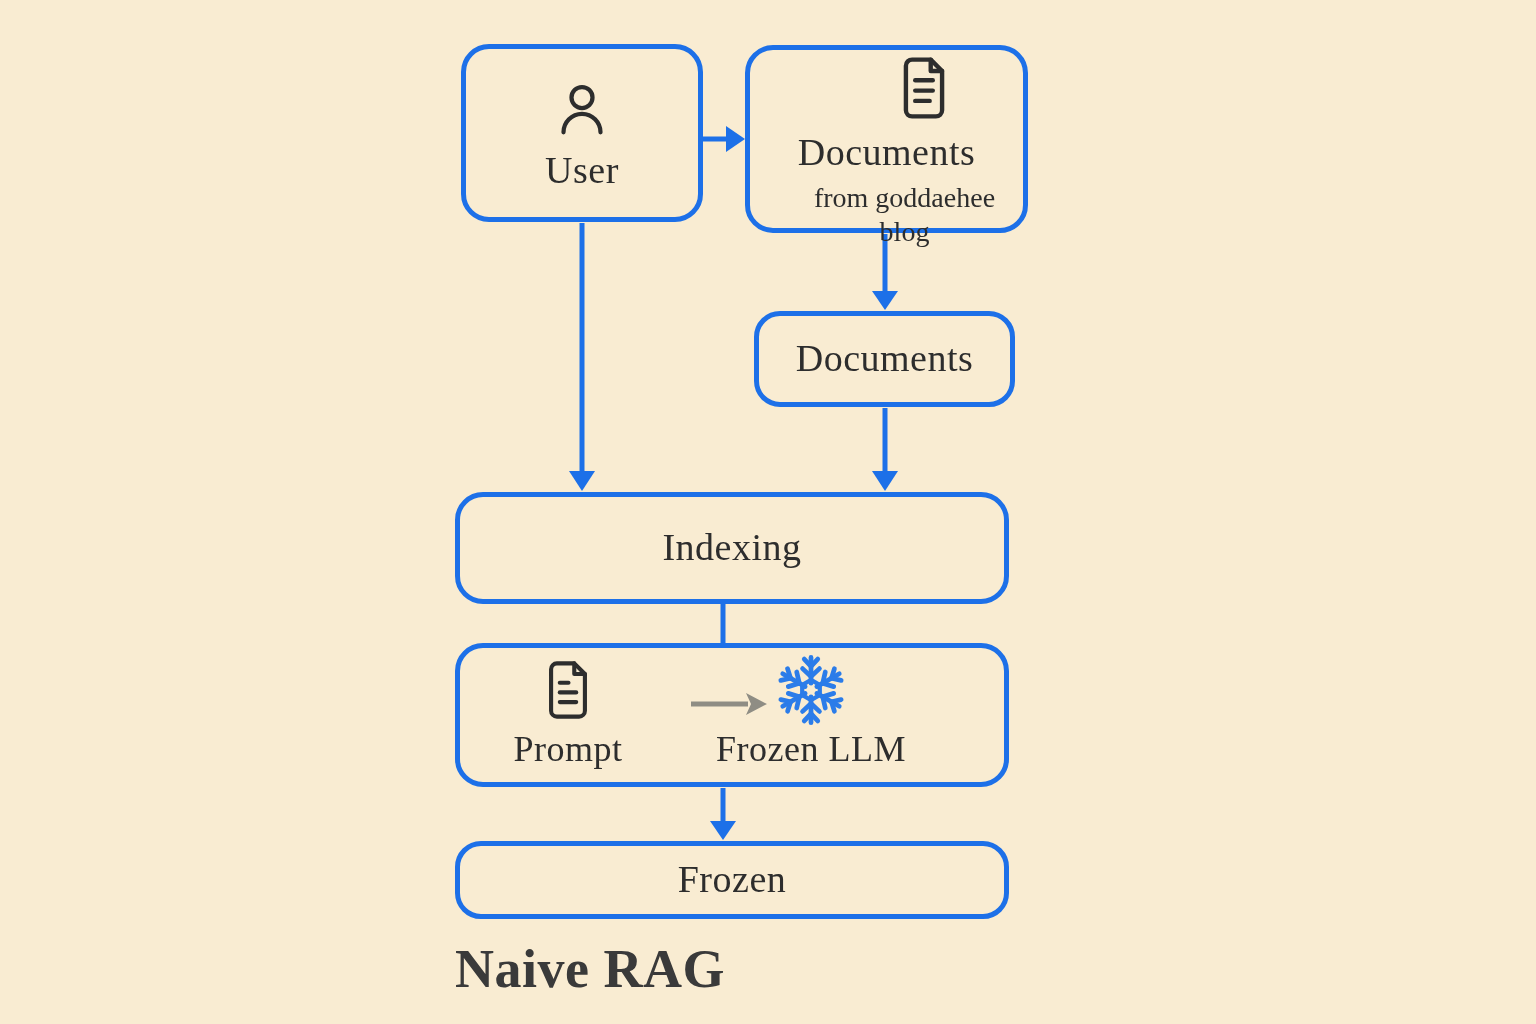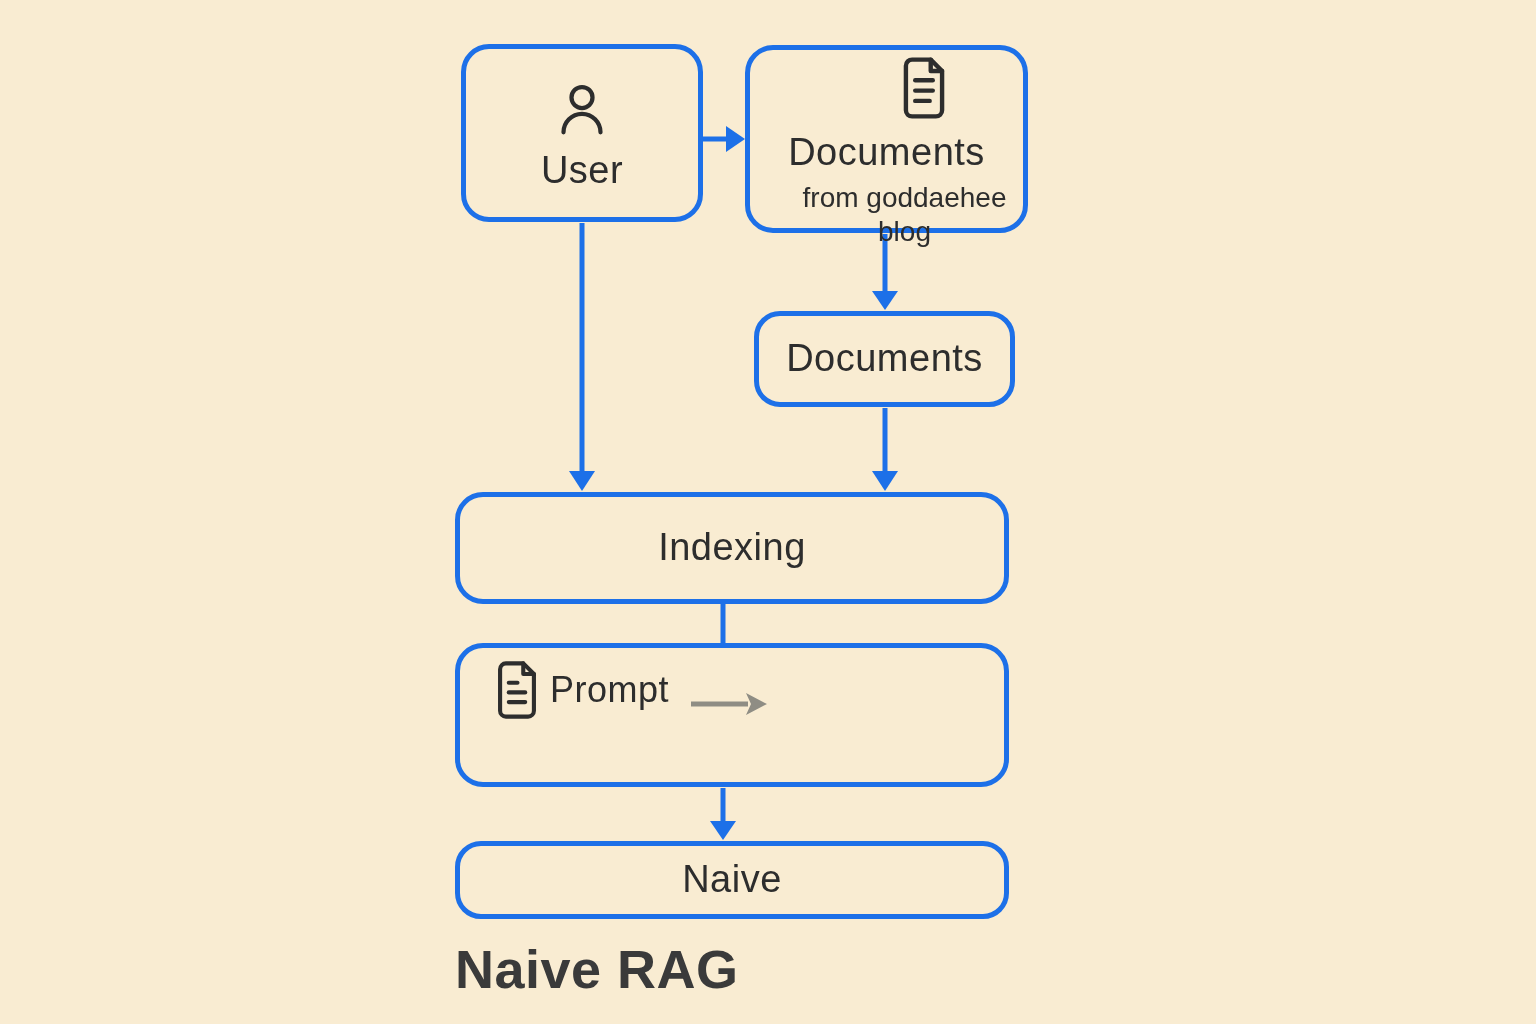--- a/index.html
+++ b/index.html
@@ -1,21 +1,21 @@
 <!DOCTYPE html>
 <html><head>
 <meta charset="utf-8">
 <style>
   html, body { margin: 0; padding: 0; background: #f9ecd2; }
   .canvas {
     position: relative;
     width: 1363px;
     height: 1024px;
     background: #f9ecd2;
-    font-family: Liberation Sans, sans-serif;
+    font-family: Liberation Serif, serif;
     color: #2d2d2d;
     overflow: hidden;
   }
   .edges {
     position: absolute;
     left: 0; top: 0;
     width: 1536px; height: 1024px;
     pointer-events: none;
   }
   .box {
@@ -48,21 +48,21 @@
   .documents-box .doc-icon-wrap { margin-left: 74px; }
   .indexing-box  { left: 754px; top: 311px; width: 261px; height: 96px;  border-radius: 26px; }
   .retrieval-box { left: 455px; top: 492px; width: 554px; height: 112px; }
   .promptllm-box { left: 455px; top: 643px; width: 554px; height: 144px; }
   .output-box    { left: 455px; top: 841px; width: 554px; height: 78px;  border-radius: 26px; }
 
   
   .pg {
     position: absolute;
     display: flex;
-    flex-direction: row;
+    flex-direction: column;
     align-items: center;
     gap: 4px;
     top: 6px;
   }
   .pg-prompt { left: 28px;  width: 160px; }
   .pg-frozen { left: 248px; width: 206px; }
   .pg .node-label { font-size: 36px; }
   .gray-arrow-wrap {
     position: absolute;
     left: 228px; top: 42px;
@@ -165,21 +165,44 @@
       <span class="node-label">Prompt</span>
     </div>
 
     <span class="gray-arrow-wrap icon">
       <svg width="82" height="28" viewBox="0 0 82 28" fill="none">
         <line x1="3" y1="14" x2="60" y2="14" stroke="#8f8d84" stroke-width="5"></line>
         <polygon points="58,3 79,14 58,25 63,14" fill="#8f8d84"></polygon>
       </svg>
     </span>
 
+    <div class="pg pg-frozen">
+      <span class="icon">
+        <svg width="72" height="72" viewBox="-32 -32 64 64" fill="none" stroke="#2b7ce9" stroke-width="4.2" stroke-linecap="round">
+          <defs>
+            <g id="sf-arm">
+              <line x1="0" y1="-6" x2="0" y2="-29"></line>
+              <line x1="0" y1="-12" x2="-7.5" y2="-19"></line>
+              <line x1="0" y1="-12" x2="7.5" y2="-19"></line>
+              <line x1="0" y1="-21" x2="-6" y2="-27.5"></line>
+              <line x1="0" y1="-21" x2="6" y2="-27.5"></line>
+            </g>
+          </defs>
+          <use href="#sf-arm"></use>
+          <use href="#sf-arm" transform="rotate(60)"></use>
+          <use href="#sf-arm" transform="rotate(120)"></use>
+          <use href="#sf-arm" transform="rotate(180)"></use>
+          <use href="#sf-arm" transform="rotate(240)"></use>
+          <use href="#sf-arm" transform="rotate(300)"></use>
+          <polygon points="0,-9 7.8,-4.5 7.8,4.5 0,9 -7.8,4.5 -7.8,-4.5" stroke-width="3.8"></polygon>
+        </svg>
+      </span>
+      <span class="node-label">Frozen LLM</span>
+    </div>
   </div>
 
   <div class="box output-box">
-    <span class="node-label">Naive</span>
+    <span class="node-label">Frozen</span>
   </div>
 
   <div class="diagram-title">Naive RAG</div>
 
 </div>
 
 </body></html>

